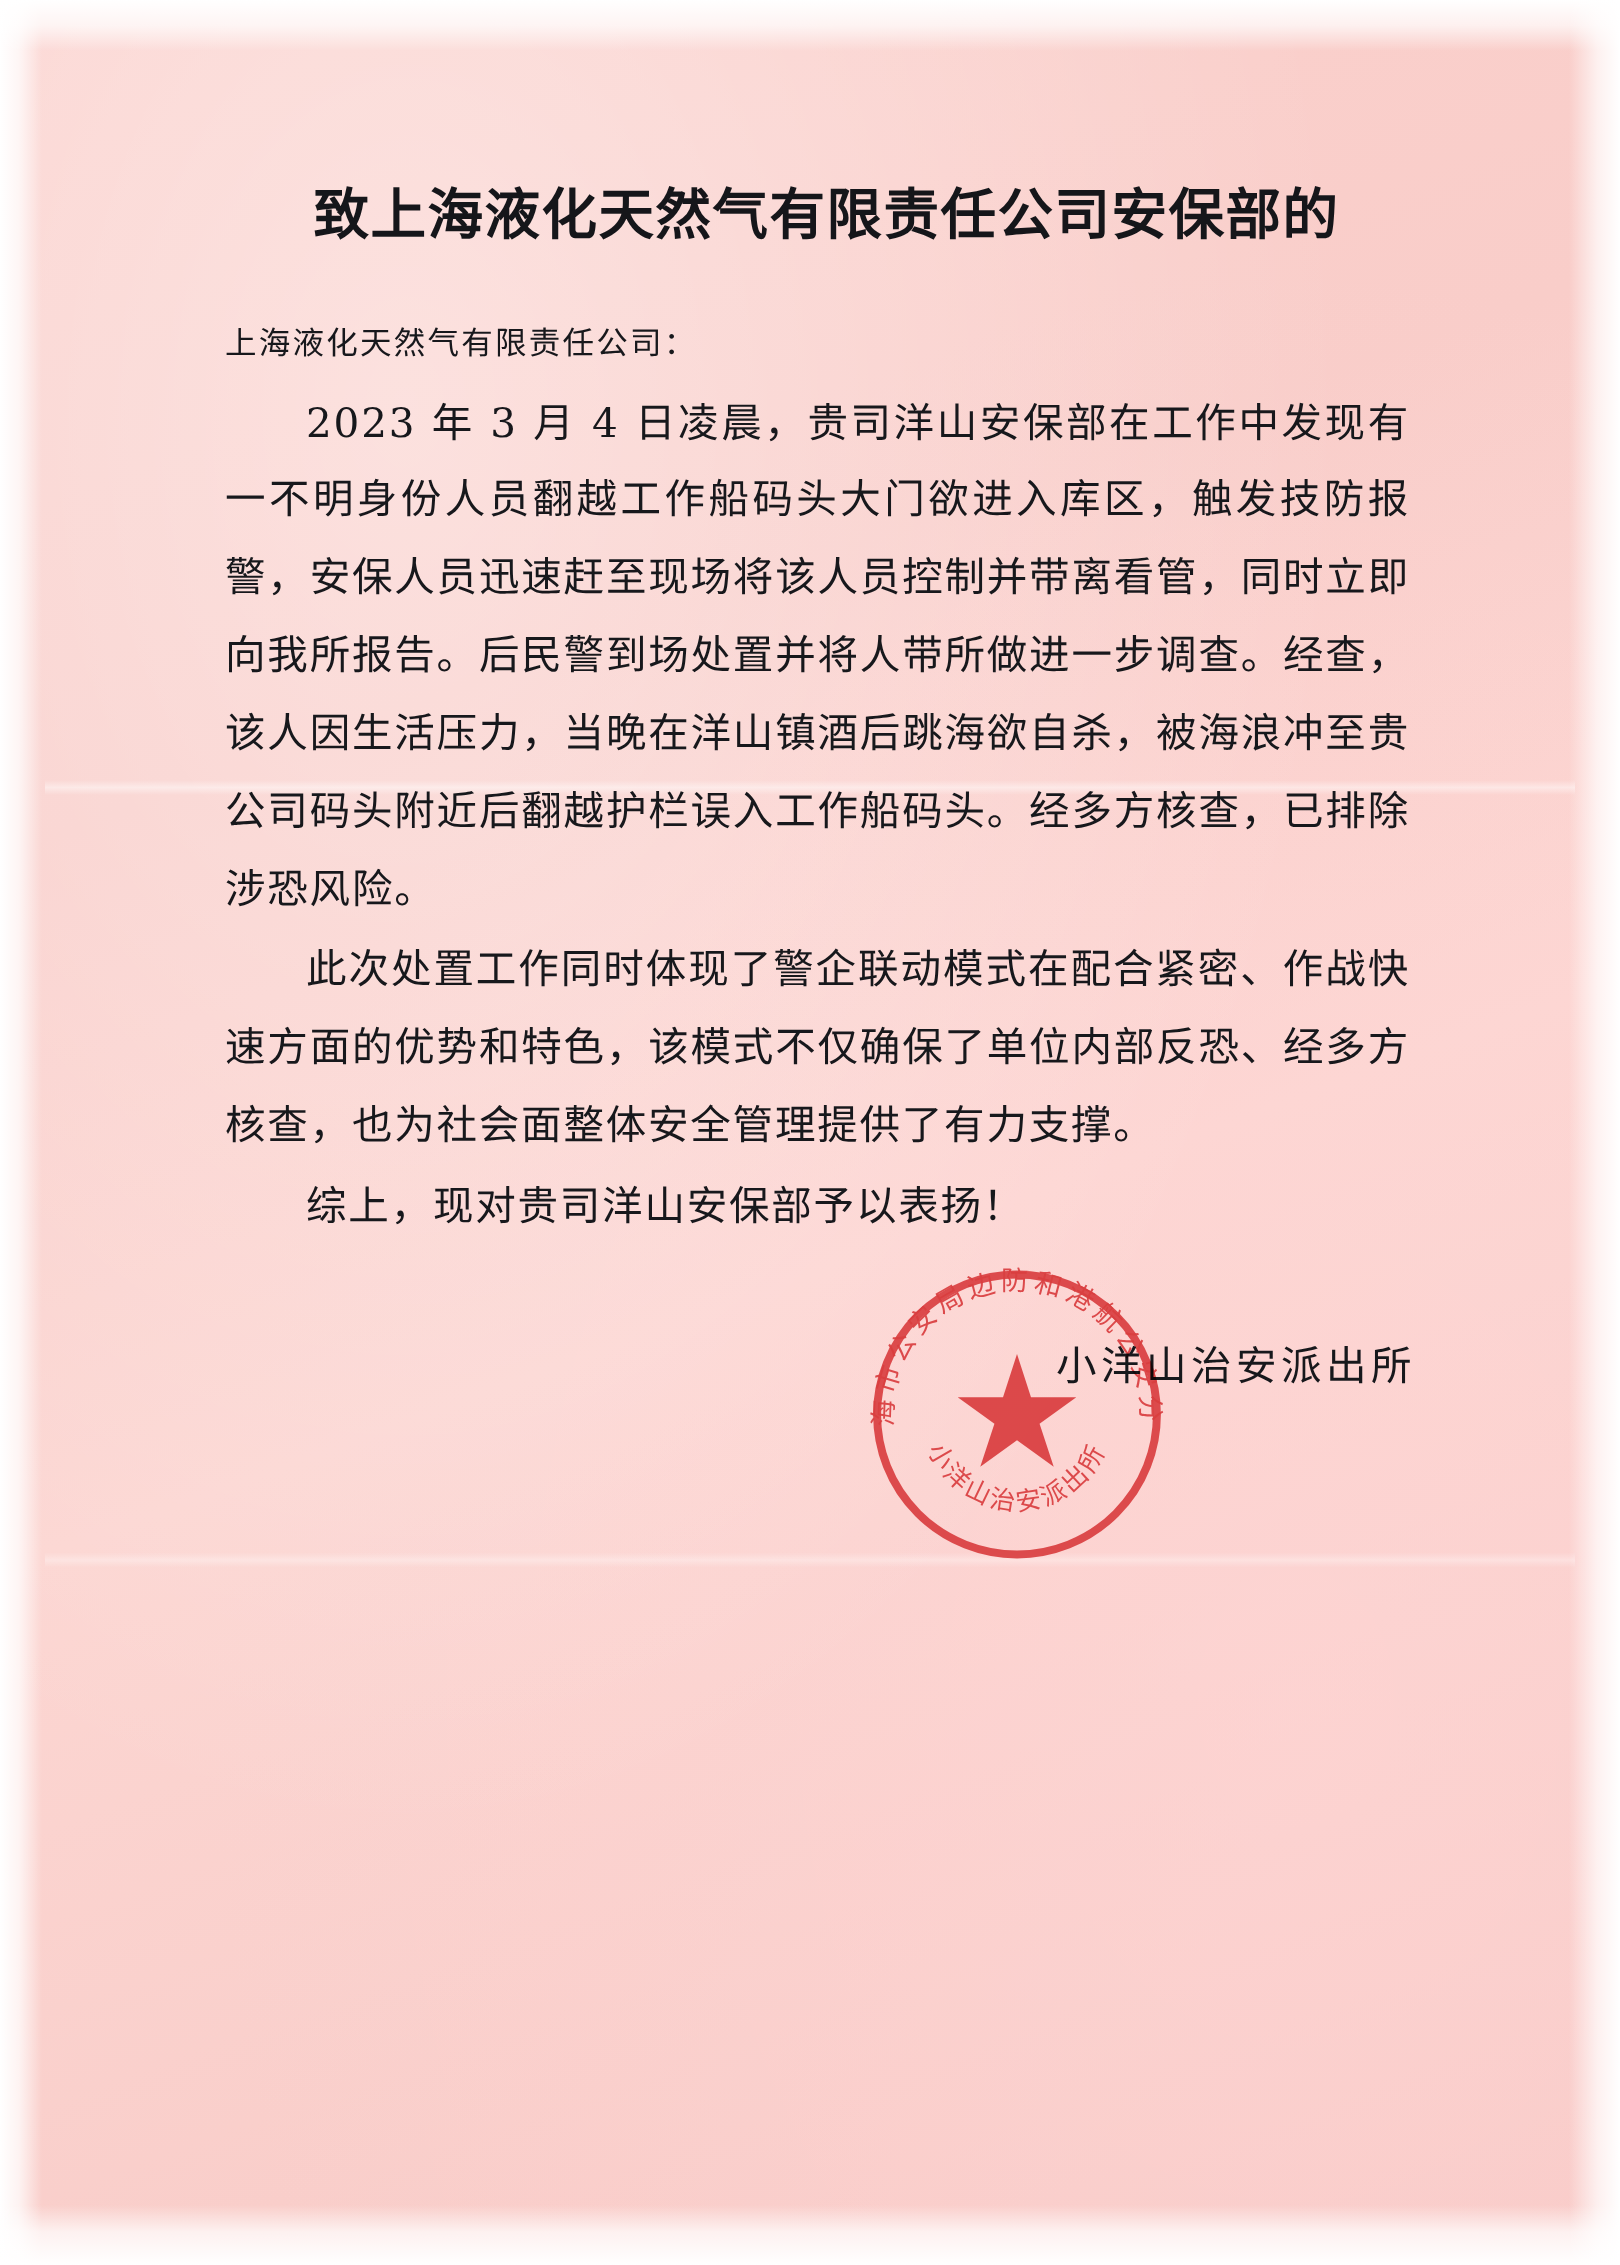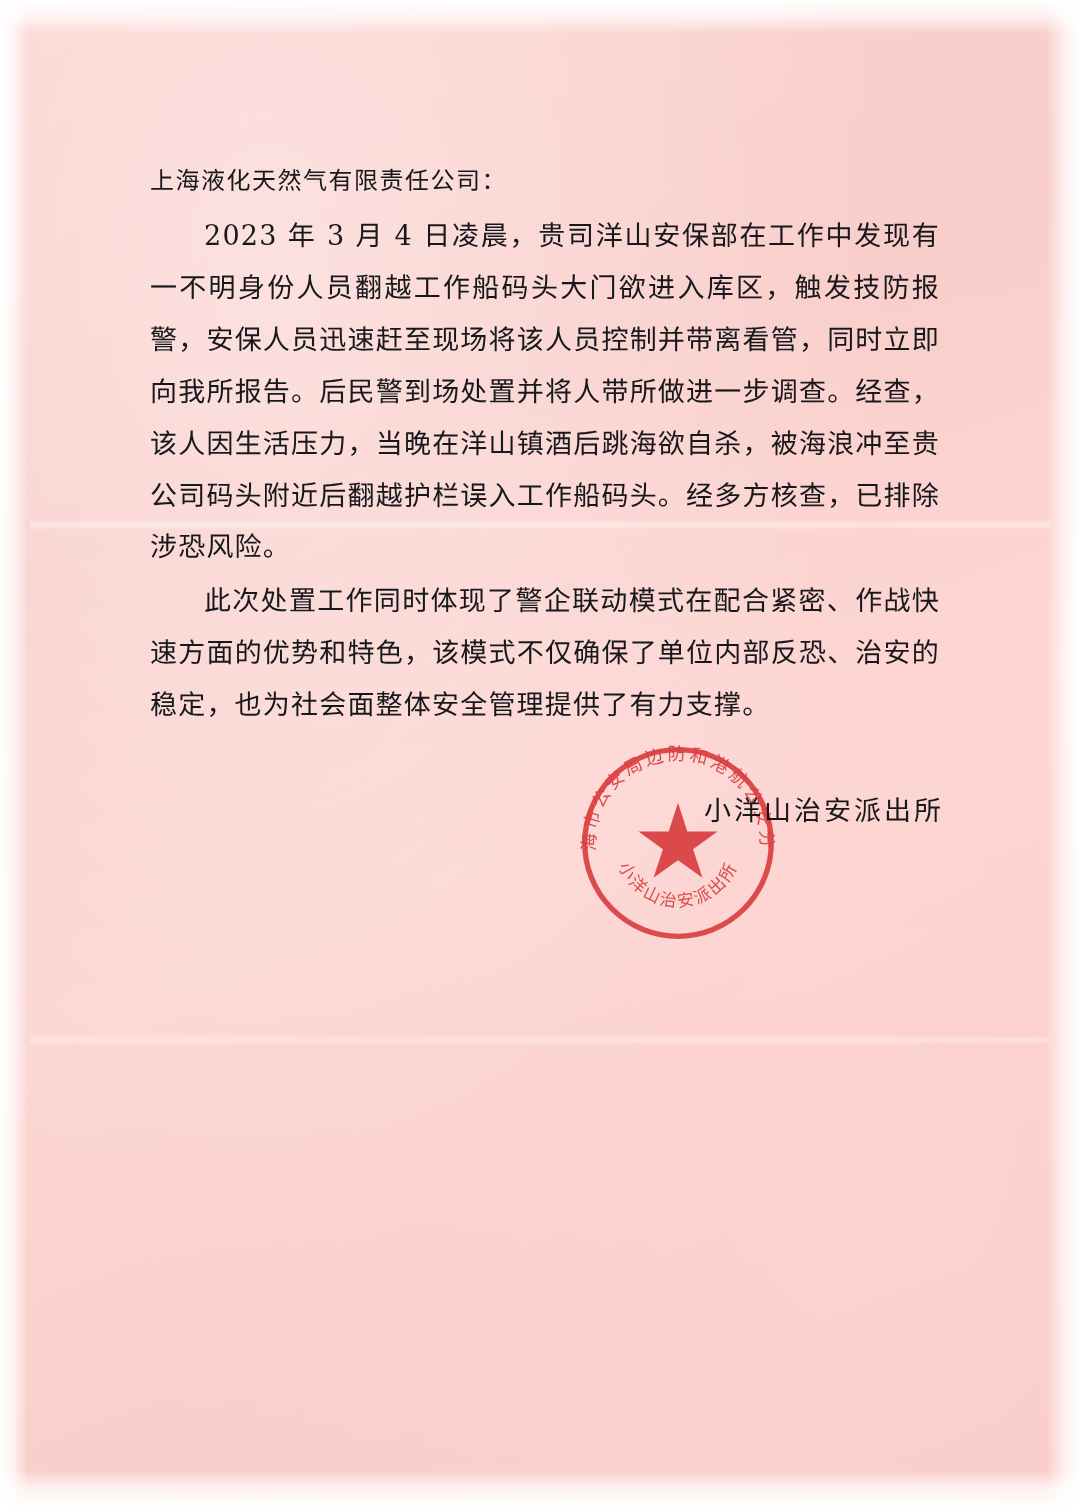--- a/index.html
+++ b/index.html
@@ -81,21 +81,21 @@
     font-size: 37px;
     line-height: 1.38;
     letter-spacing: 1px;
     color: #15161a;
     margin: 0 0 44px 0;
     font-family: "DejaVu Serif", "Liberation Serif", serif;
   }
   .doc-title .line2 { display: block; }
 
   .salutation {
-    font-size: 24px;
+    font-size: 21px;
     line-height: 1.6;
     color: #17181c;
     margin: 0 0 10px 0;
     letter-spacing: 1.5px;
   }
 
   .para {
     font-size: 27px;
     line-height: 1.92;
     color: #17181c;
@@ -145,26 +145,28 @@
 
 <div class="page">
   <div class="scan-top"></div>
   <div class="scan-bottom"></div>
   <div class="crease crease-1"></div>
   <div class="crease crease-2"></div>
 
   <div class="content">
 
     <h1 class="doc-title">
+      <span>致上海液化天然气有限责任公司安保部的</span>
     </h1>
 
     <p class="salutation">上海液化天然气有限责任公司：</p>
 
     <p class="para">2023 年 3 月 4 日凌晨，贵司洋山安保部在工作中发现有一不明身份人员翻越工作船码头大门欲进入库区，触发技防报警，安保人员迅速赶至现场将该人员控制并带离看管，同时立即向我所报告。后民警到场处置并将人带所做进一步调查。经查，该人因生活压力，当晚在洋山镇酒后跳海欲自杀，被海浪冲至贵公司码头附近后翻越护栏误入工作船码头。经多方核查，已排除涉恐风险。</p>
-    <p class="para">此次处置工作同时体现了警企联动模式在配合紧密、作战快速方面的优势和特色，该模式不仅确保了单位内部反恐、治安的稳定，也为社会面整体安全管理提供了有力支撑。</p>
+    <p class="para">此次处置工作同时体现了警企联动模式在配合紧密、作战快速方面的优势和特色，该模式不仅确保了单位内部反恐、经多方核查，也为社会面整体安全管理提供了有力支撑。</p>
+    <p class="para">综上，现对贵司洋山安保部予以表扬！</p>
 
     <div class="signature-block">
 
       <div class="seal">
         <svg viewBox="0 0 200 200" xmlns="http://www.w3.org/2000/svg">
           <defs>
             <path id="sealArcOuter" d="M 100,100 m -78,0 a 78,78 0 1,1 156,0" fill="none"></path>
             <path id="sealArcInner" d="M 100,100 m -60,0 a 60,60 0 1,0 120,0" fill="none"></path>
           </defs>
           <circle cx="100" cy="100" r="88" fill="none" stroke="#d4282a" stroke-width="5" opacity="0.92"></circle>

